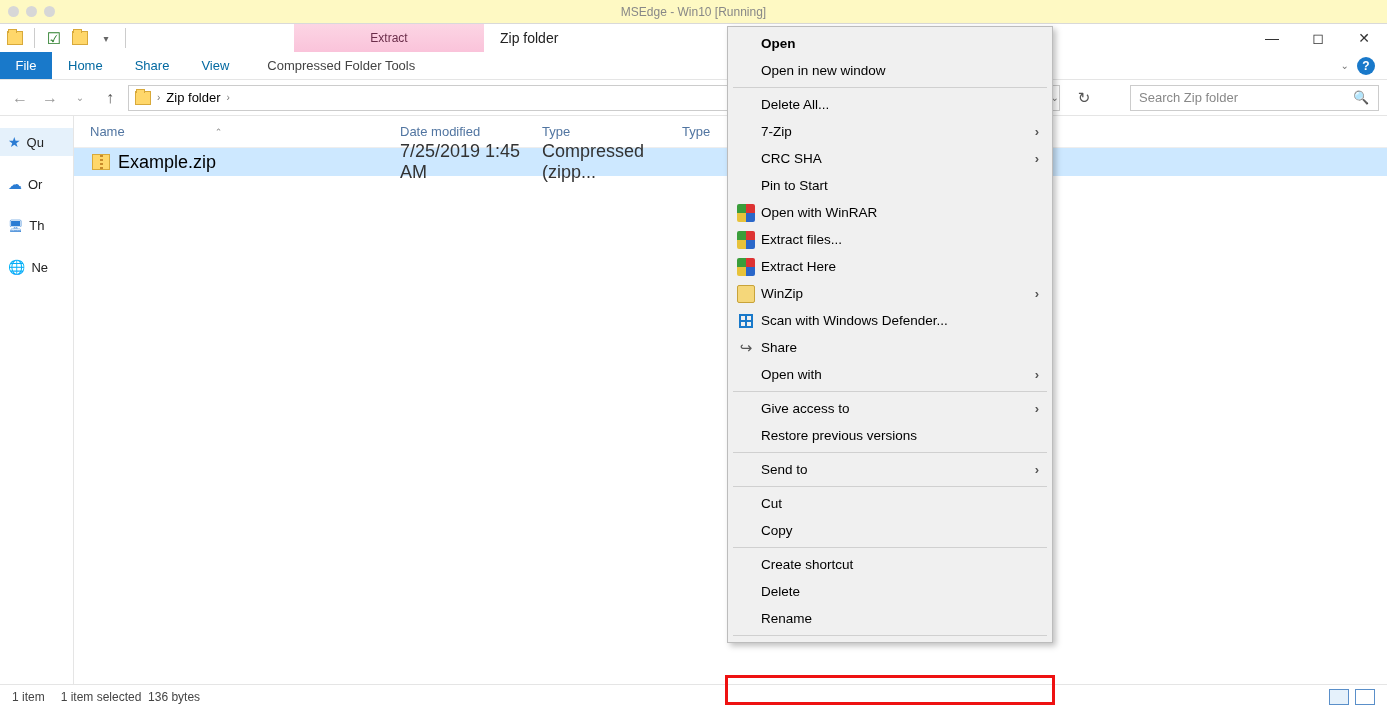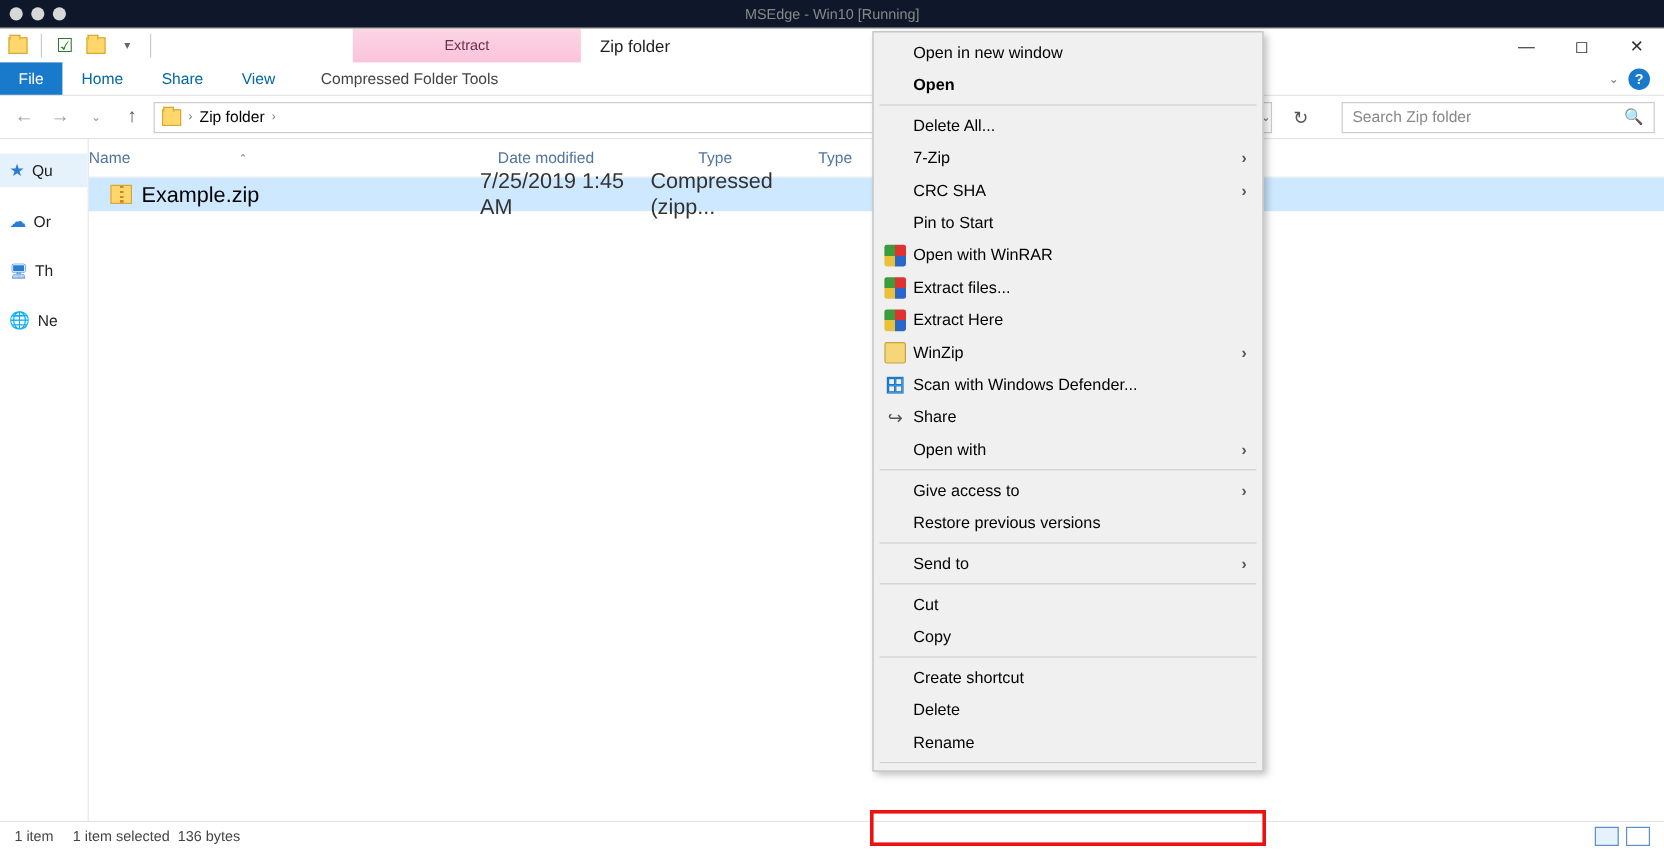--- a/index.html
+++ b/index.html
@@ -1,17 +1,17 @@
 <!DOCTYPE html>
 <html><head>
 <meta charset="utf-8">
 <style>
 * { box-sizing: border-box; margin: 0; padding: 0; font-family: "Segoe UI", Tahoma, sans-serif; }
 body { width: 1387px; height: 708px; background: #fff; overflow: hidden; position: relative; font-size: 13px; color: #000; }
-.mac-titlebar { height: 24px; background: #0f172a; display: flex; align-items: center; padding: 0 8px; position: relative; border-bottom: 1px solid #d9d9d9; }
+.mac-titlebar { height: 24px; background: #fef9c3; display: flex; align-items: center; padding: 0 8px; position: relative; border-bottom: 1px solid #d9d9d9; }
 .mac-dots { display: flex; gap: 7px; }
 .mac-dot { width: 11px; height: 11px; border-radius: 50%; background: #d7d7d7; }
 .mac-title { position: absolute; left: 50%; transform: translateX(-50%); color: #888; font-size: 12px; }
 .ribbon-top { height: 28px; display: flex; align-items: stretch; }
 .qat { display: flex; align-items: center; padding: 0 6px; gap: 8px; }
 .qat-icon { width: 18px; height: 18px; display:flex; align-items:center; justify-content:center; }
 .qat-sep { width: 1px; height: 20px; background: #ccc; margin: 0 2px; }
 .folder-small { width:16px; height:14px; background:#ffd76a; border:1px solid #d8a93a; position:relative; }
 .folder-small::before { content:''; position:absolute; top:-3px; left:0; width:7px; height:3px; background:#ffd76a; border:1px solid #d8a93a; border-bottom:none; }
 .ctx-tab { flex: 0 0 190px; background: linear-gradient(#fcd5e4,#fac3da); display:flex; align-items:center; justify-content:center; color:#6b2d4a; font-size:12px; margin-left: 160px;}
@@ -25,33 +25,33 @@
 .tab-ctx { padding: 0 22px; color:#444; }
 .help-area { margin-left: auto; display:flex; align-items:center; padding-right: 12px; gap: 8px;}
 .help-circle { width:18px; height:18px; border-radius:50%; background:#1979ca; color:#fff; font-size:12px; display:flex; align-items:center; justify-content:center; font-weight:bold; }
 .nav-row { height: 36px; display:flex; align-items:center; padding: 0 8px; gap: 6px; border-bottom: 1px solid #e5e5e5; }
 .nav-arrow { width: 24px; height: 24px; display:flex; align-items:center; justify-content:center; color:#999; font-size: 16px; }
 .nav-up { color:#555; }
 .breadcrumb { flex: 0 0 932px; height: 26px; border: 1px solid #ccc; display:flex; align-items:center; padding-left: 6px; gap: 4px; font-size: 13px; }
 .bc-chev { color:#777; font-size:10px; padding: 0 2px;}
 .refresh { width: 28px; height:26px; display:flex; align-items:center; justify-content:center; color:#555; margin-left:4px; font-size:15px;}
 .dropdown-ch { color:#777; font-size:10px; margin-left:-4px;}
-.search-box { flex:1; height:26px; border:1px solid #ccc; margin-left: 14px; display:flex; align-items:center; padding: 0 8px; color:#888; position:relative;}
+.search-box { flex:1; height:26px; border:1px solid #ccc; margin-left: 26px; display:flex; align-items:center; padding: 0 8px; color:#888; position:relative;}
 .search-box .mag { position:absolute; right: 8px; color:#666; }
 .body-row { display:flex; height: 584px; }
 .sidebar { width: 74px; border-right: 1px solid #e5e5e5; padding-top: 12px; overflow:hidden;}
 .side-item { display:flex; align-items:center; gap: 6px; padding: 6px 8px; font-size:13px; color:#222; white-space:nowrap;}
 .side-qa { background:#e5f1fb; }
 .star { color:#2b7cd3; font-size:14px; }
 .cloud { color:#2b7cd3; font-size:14px; }
 .pc { color:#2b7cd3; font-size:12px; }
 .net { color:#2b7cd3; font-size:14px; }
 .main { flex:1; position:relative; }
 .cols { display:flex; height: 32px; align-items:center; border-bottom: 1px solid #eee; color:#4a6; color:#5175a1; font-size: 13px;}
-.col { color:#5175a1;text-align:center;}
+.col { padding-left: 16px; color:#5175a1;}
 .c-name { flex: 0 0 310px; display:flex; align-items:center; gap: 90px;}
 .c-date { flex: 0 0 142px; }
 .c-type { flex: 0 0 140px; }
 .c-size { flex: 0 0 60px; }
 .sort-chev { color:#888; font-size:9px; }
 .file-row { display:flex; align-items:center; height: 28px; background:#cde8ff; font-size: 18px;}
 .f-name { flex: 0 0 310px; display:flex; align-items:center; gap: 8px; padding-left: 18px; }
 .zip-icon { width:18px; height:16px; display:inline-block; background:#ffd76a; border:1px solid #d8a93a; position:relative; }
 .zip-icon::after { content:''; position:absolute; left:7px; top:0; width:3px; height:100%; background: repeating-linear-gradient(#c88a2a 0 2px, #ffd76a 2px 4px);}
 .f-date { flex: 0 0 142px; padding-left:16px; color:#333;}
@@ -189,22 +189,22 @@
 <div class="status-bar">
   <span>1 item</span>
   <span><span>1 item selected</span>&nbsp;&nbsp;<span>136 bytes</span></span>
   <div class="view-icons">
     <div class="view-icon"></div>
     <div class="view-icon2"></div>
   </div>
 </div>
 
 <div class="ctx-menu">
+  <div class="ctx-item bold">Open</div>
   <div class="ctx-item">Open in new window</div>
-  <div class="ctx-item bold">Open</div>
   <div class="ctx-sep"></div>
   <div class="ctx-item">Delete All...</div>
   <div class="ctx-item">
       <span>7-Zip</span>
       <span class="ctx-arrow">›</span>
     </div>
   <div class="ctx-item">
       <span>CRC SHA</span>
       <span class="ctx-arrow">›</span>
     </div>

